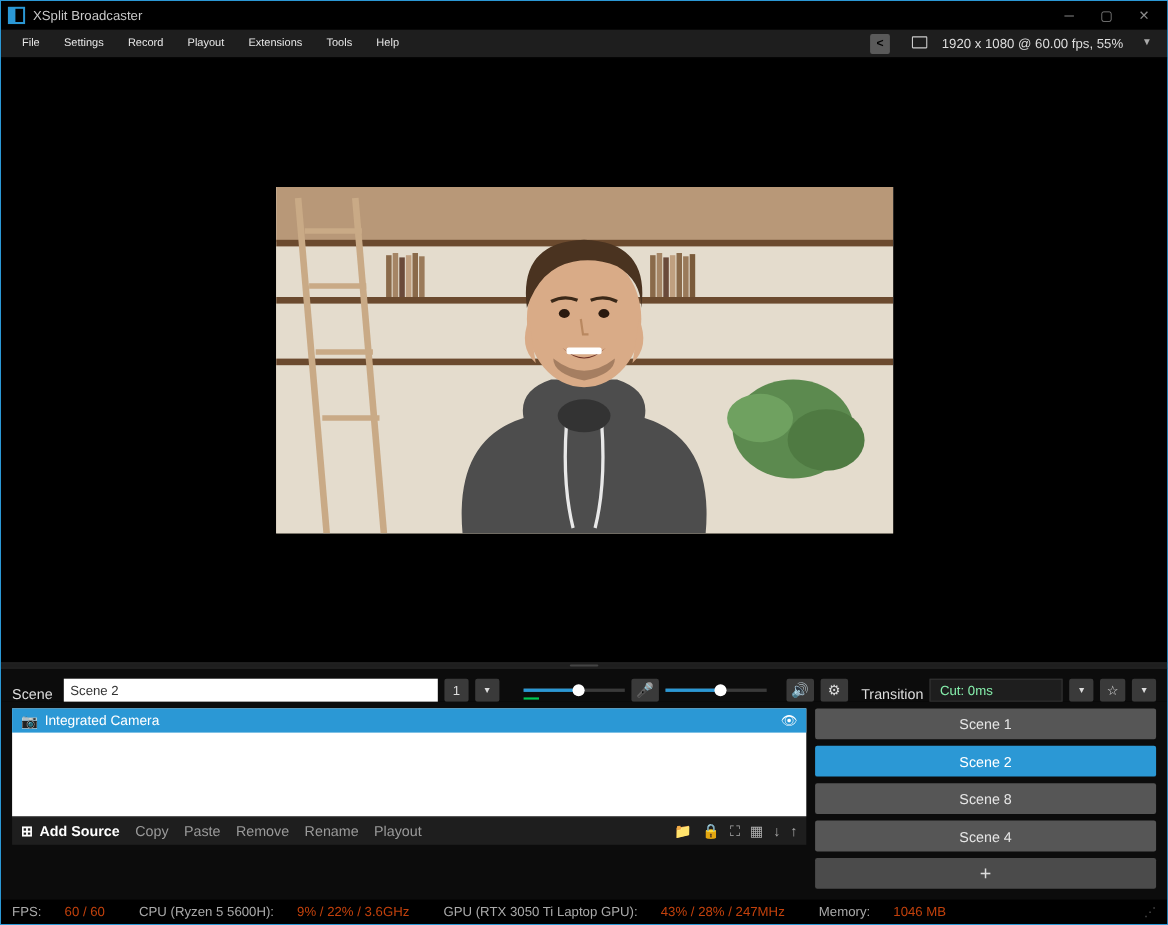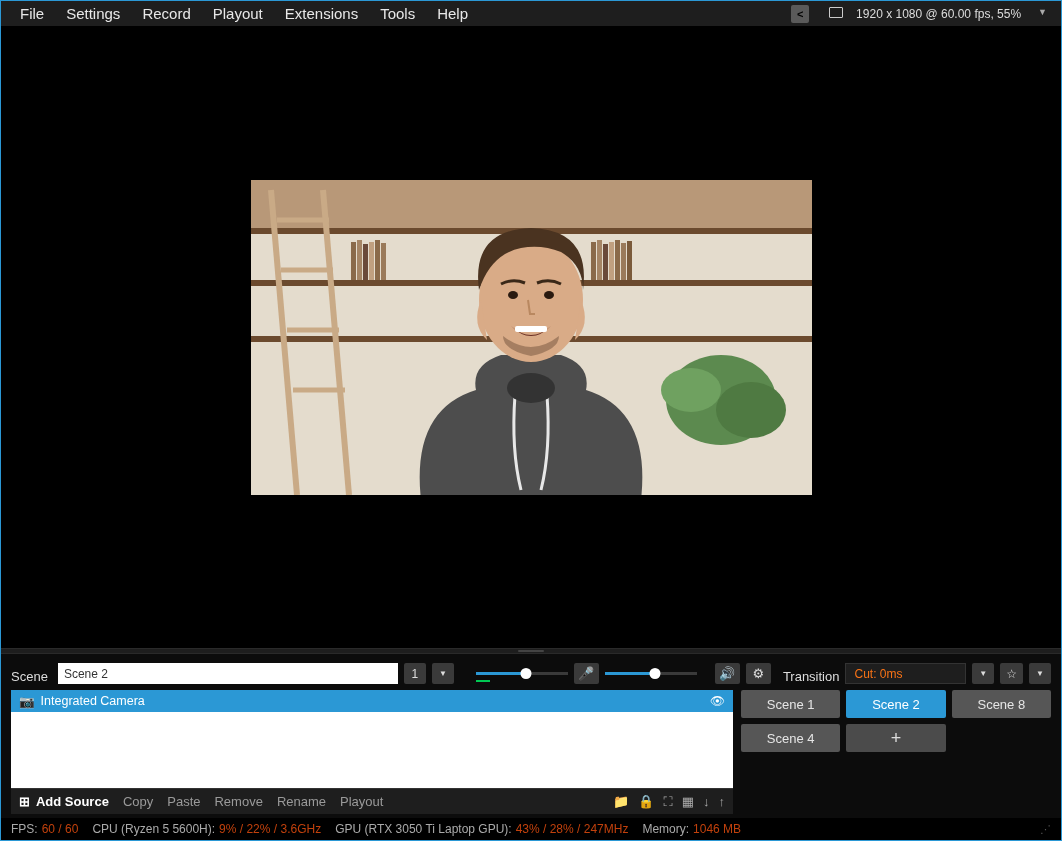--- a/index.html
+++ b/index.html
@@ -5,21 +5,21 @@
 *{box-sizing:border-box;margin:0;padding:0;font-family:"Segoe UI",Arial,sans-serif;user-select:none}
 html,body{width:1062px;height:841px;background:#000;color:#ccc;overflow:hidden}
 .window{width:1062px;height:841px;border:1px solid #2b98d5;background:#000;display:flex;flex-direction:column}
 .titlebar{height:26px;background:#000;display:flex;align-items:center;padding:0 4px 0 6px}
 .logo{width:16px;height:16px;margin-right:7px}
 .title{color:#c8c8c8;font-size:12px;flex:1}
 .winbtns{display:flex;gap:0}
 .winbtn{width:34px;height:22px;display:flex;align-items:center;justify-content:center;color:#8a8a8a;font-size:12px}
 .menubar{height:26px;background:#1e1e1e;display:flex;align-items:center;padding:0 8px;border-bottom:1px solid #000}
 .menu-left{display:flex;gap:0}
-.menu-item{padding:4px 11px;color:#e8e8e8;font-size:15px;cursor:pointer}
+.menu-item{padding:4px 11px;color:#e8e8e8;font-size:10px;cursor:pointer}
 .menu-spacer{flex:1}
 .share-icon{width:18px;height:18px;background:#5a5a5a;border-radius:2px;display:flex;align-items:center;justify-content:center;color:#000;font-size:11px;font-weight:bold;margin-right:14px}
 .res-display{display:flex;align-items:flex-start;gap:13px;color:#ddd;font-size:12px;padding:0 6px}
 .monitor-icon{width:14px;height:11px;border:1.5px solid #ccc;border-radius:1px;position:relative}
 .caret{font-size:9px;color:#aaa;margin-left:4px}
 .preview{flex:1;background:#000;display:flex;align-items:center;justify-content:center;position:relative}
 .preview-img{width:561px;height:315px;background:linear-gradient(180deg,#ddd6ca 0,#d8cdb9 100%);position:relative;overflow:hidden}
 .preview-img svg{display:block}
 .divider{height:6px;background:#1e1e1e;border-top:1px solid #2a2a2a;border-bottom:1px solid #2a2a2a;display:flex;align-items:center;justify-content:center}
 .grip{width:26px;height:2px;background:#444;border-radius:1px}
@@ -27,46 +27,58 @@
 .scene-label{color:#ddd;font-size:13px;margin-right:4px}
 .scene-name{flex:0 0 340px;height:21px;background:#fff;color:#333;font-size:12px;padding:1px 6px;border:none;outline:none}
 .pill{height:21px;min-width:22px;background:#3a3a3a;color:#ddd;font-size:12px;display:flex;align-items:center;justify-content:center;padding:0 6px;border-radius:2px;cursor:pointer}
 .slider-wrap{width:92px;height:21px;display:flex;align-items:center;position:relative}
 .slider-wrap.audio::before{content:"";position:absolute;left:0;bottom:2px;width:14px;height:2px;background:#00c853}
 .slider-track{height:3px;background:#3a3a3a;width:100%;position:relative}
 .slider-fill{height:3px;background:#2b98d5;position:absolute;left:0;top:0}
 .slider-thumb{width:11px;height:11px;background:#fff;border-radius:50%;position:absolute;top:-4px;transform:translateX(-50%)}
 .icon-btn{width:25px;height:21px;background:#3a3a3a;display:flex;align-items:center;justify-content:center;color:#ddd;font-size:13px;border-radius:2px;cursor:pointer}
 .trans-label{color:#ddd;font-size:13px;margin-left:6px}
-.trans-value{flex:1;background:#1e1e1e;height:21px;color:#f97316;font-size:12px;padding:2px 8px;display:flex;align-items:center;border:1px solid #333}
+.trans-value{flex:1;background:#1e1e1e;height:21px;color:#86efac;font-size:12px;padding:2px 8px;display:flex;align-items:center;border:1px solid #333}
 .lower{display:flex;gap:8px;padding:6px 10px 4px 10px;background:#0c0c0c}
 .sources{flex:0 0 722px;display:flex;flex-direction:column}
 .source-list{background:#fff;height:98px;position:relative}
 .source-row{height:22px;background:#2b98d5;color:#fff;font-size:12.5px;display:flex;align-items:center;padding:0 8px;gap:6px}
 .eye{margin-left:auto;font-size:12px}
 .src-toolbar{height:26px;background:#1e1e1e;display:flex;align-items:center;padding:0 8px;gap:14px;border-top:1px solid #333}
 .add-src{color:#fff;font-size:13px;font-weight:600;display:flex;align-items:center;gap:6px;cursor:pointer}
 .src-action{color:#9a9a9a;font-size:13px;cursor:pointer}
 .src-icons{margin-left:auto;display:flex;gap:9px;color:#aaa;font-size:13px}
 .src-icons span{cursor:pointer}
 .scenes{flex:1;display:flex;flex-direction:column}
-.scene-grid{display:grid;grid-template-columns:1fr 1fr 1fr;gap:6px;margin-bottom:6px}
+.scene-grid{display:grid;grid-template-columns:1fr;gap:6px;margin-bottom:6px}
 .scene-btn{height:28px;background:#565656;color:#e5e5e5;font-size:13px;display:flex;align-items:center;justify-content:center;border-radius:2px;cursor:pointer}
 .scene-btn.active{background:#2b98d5;color:#fff}
 .scene-btn.add{font-size:18px;color:#ddd;background:#4b4b4b}
-.status{height:22px;background:#000;display:flex;align-items:center;padding:0 10px;gap:4px;color:#ccc;font-size:12px}
+.status{height:22px;background:#000;display:flex;align-items:center;padding:0 10px;gap:21px;color:#ccc;font-size:12px}
 .status .lbl{color:#aaa}
 .status .val{color:#c2410c;margin-right:10px}
 .resize-grip{margin-left:auto;color:#555;font-size:11px}
 </style>
 </head>
 <body>
 
 <div class="window">
 
+  <div class="titlebar">
+    <svg class="logo" viewBox="0 0 16 16">
+        <rect x="1" y="1" width="14" height="14" fill="none" stroke="#2b98d5" stroke-width="2"></rect>
+        <rect x="1" y="1" width="6" height="14" fill="#2b98d5"></rect>
+      </svg>
+    <div class="title">XSplit Broadcaster</div>
+    <div class="winbtns">
+      <div class="winbtn">─</div>
+      <div class="winbtn">▢</div>
+      <div class="winbtn">✕</div>
+    </div>
+  </div>
 
   <div class="menubar">
     <div class="menu-left">
       <div class="menu-item">File</div>
       <div class="menu-item">Settings</div>
       <div class="menu-item">Record</div>
       <div class="menu-item">Playout</div>
       <div class="menu-item">Extensions</div>
       <div class="menu-item">Tools</div>
       <div class="menu-item">Help</div>

